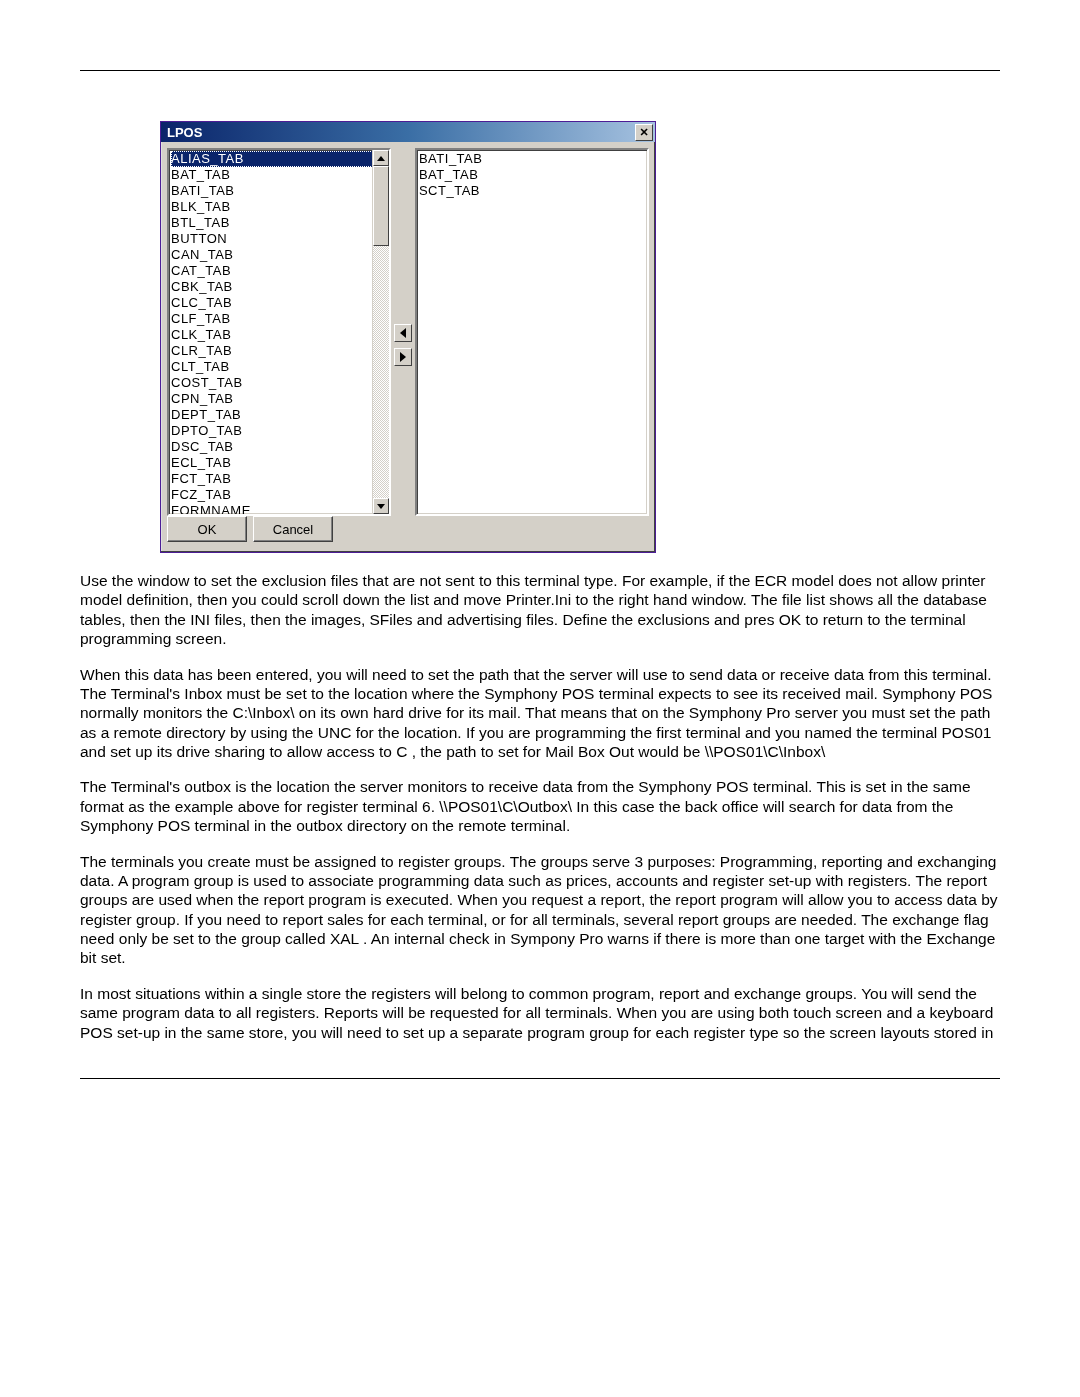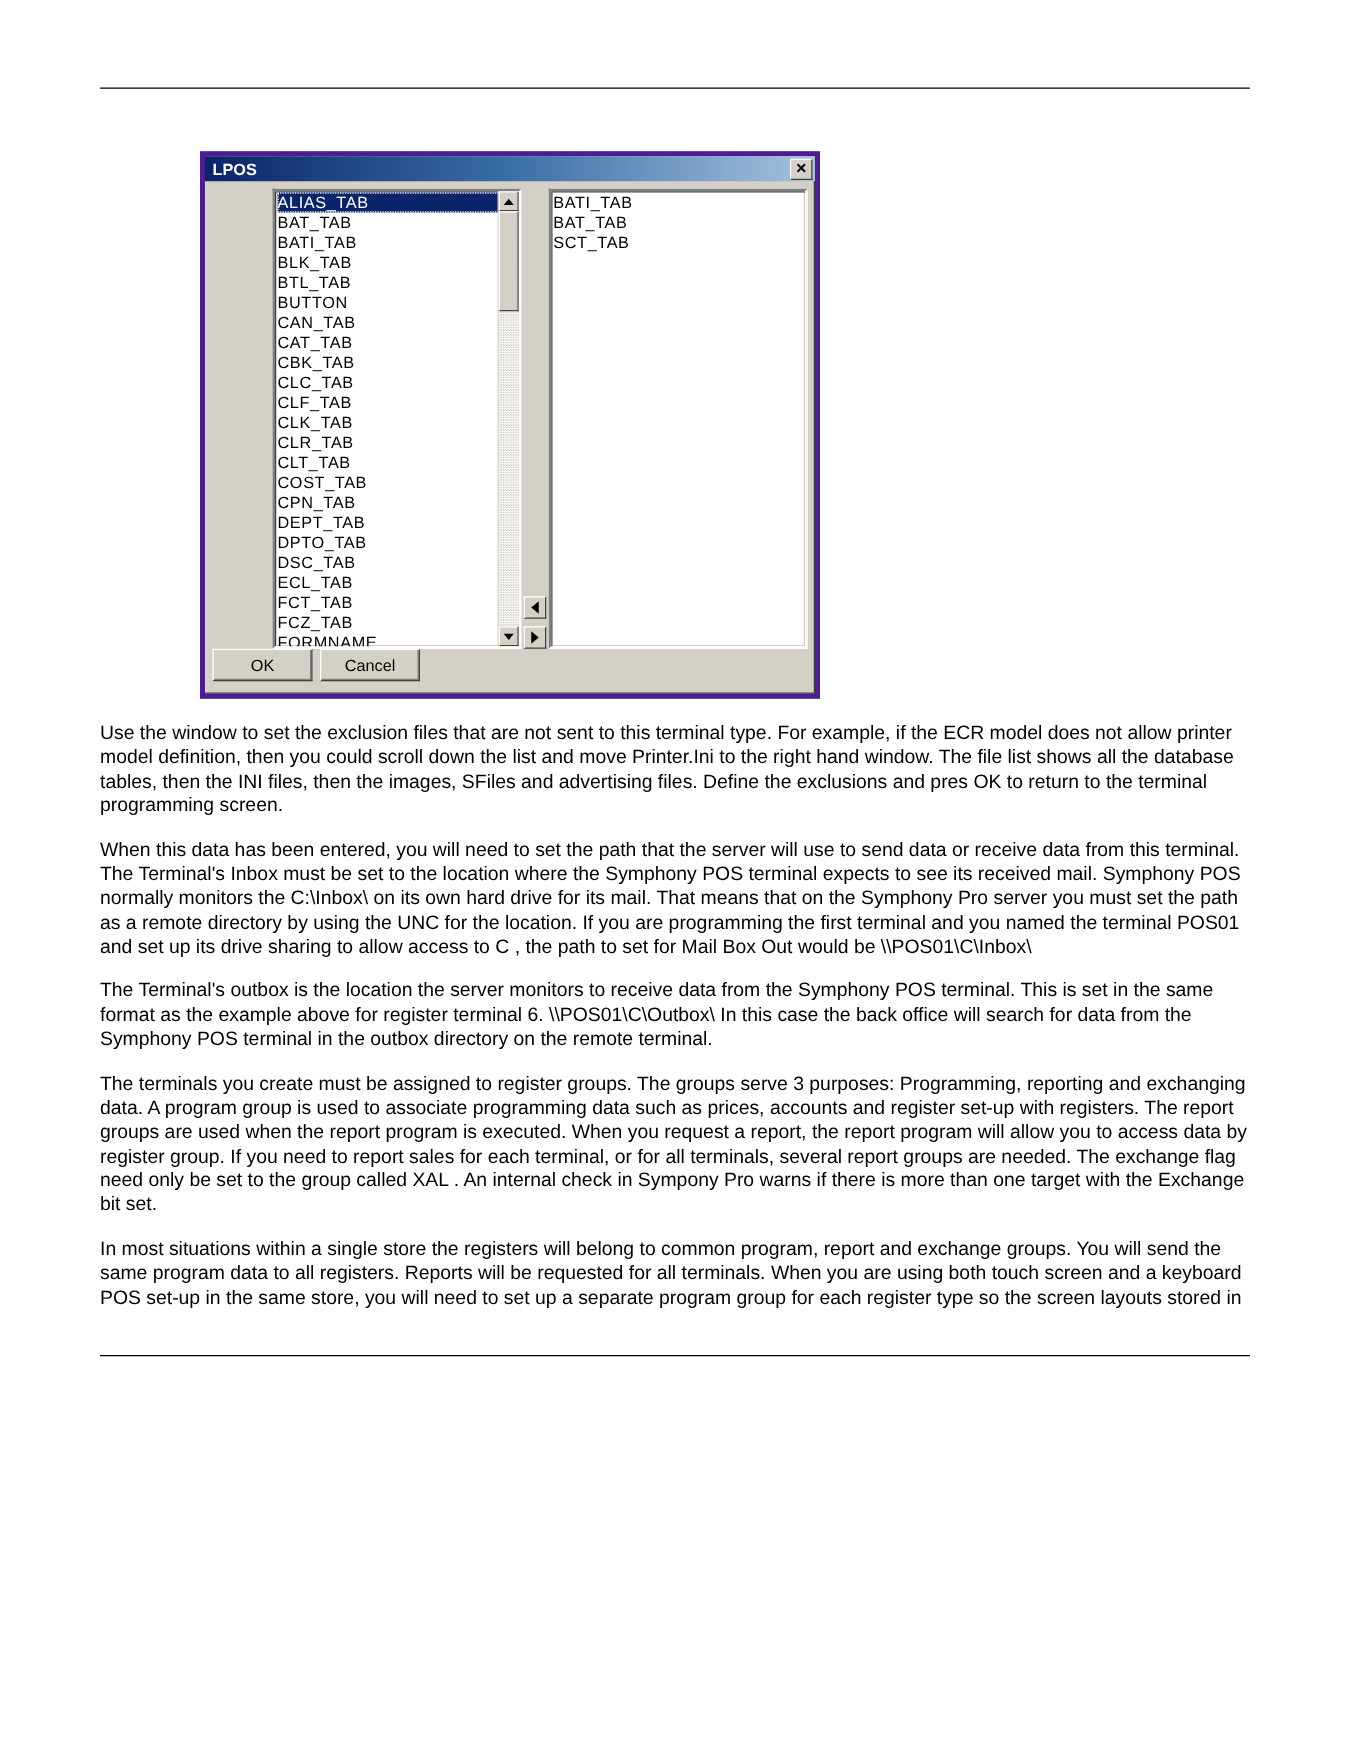--- a/index.html
+++ b/index.html
@@ -37,21 +37,21 @@
     font-size: 13px;
     color: #000;
   }
   .dialog-wrap {
     margin-left: 80px;
     margin-bottom: 18px;
   }
   .dialog {
     width: 496px;
     background: #d4d0c8;
-    border: 4px solid #4c1d95;
+    border: 1px solid #4c1d95;
     box-shadow: inset -1px -1px 0 #404040, inset 1px 1px 0 #dfdfdf;
     box-sizing: border-box;
   }
   .titlebar {
     height: 20px;
     background: linear-gradient(90deg, #0a246a 0%, #3a6ea5 50%, #a6c2e0 100%);
     display: flex;
     align-items: center;
     justify-content: space-between;
     padding: 0 2px;
@@ -90,22 +90,21 @@
   .col-h-left {
     flex: 0 0 244px;
     text-align: center;
   }
   .col-h-right {
     flex: 1;
     text-align: center;
   }
   .columns {
     display: flex;
-    align-items: flex-end;
-    margin-left: 48px;
+    align-items: center;
   }
   .listbox {
     background: #fff;
     border: 2px solid #808080;
     border-right-color: #fff;
     border-bottom-color: #fff;
     box-shadow: inset 1px 1px 0 #404040, inset -1px -1px 0 #d4d0c8;
     font-family: "MS Sans Serif","Tahoma",Arial,sans-serif;
     font-size: 13px;
     line-height: 16px;

